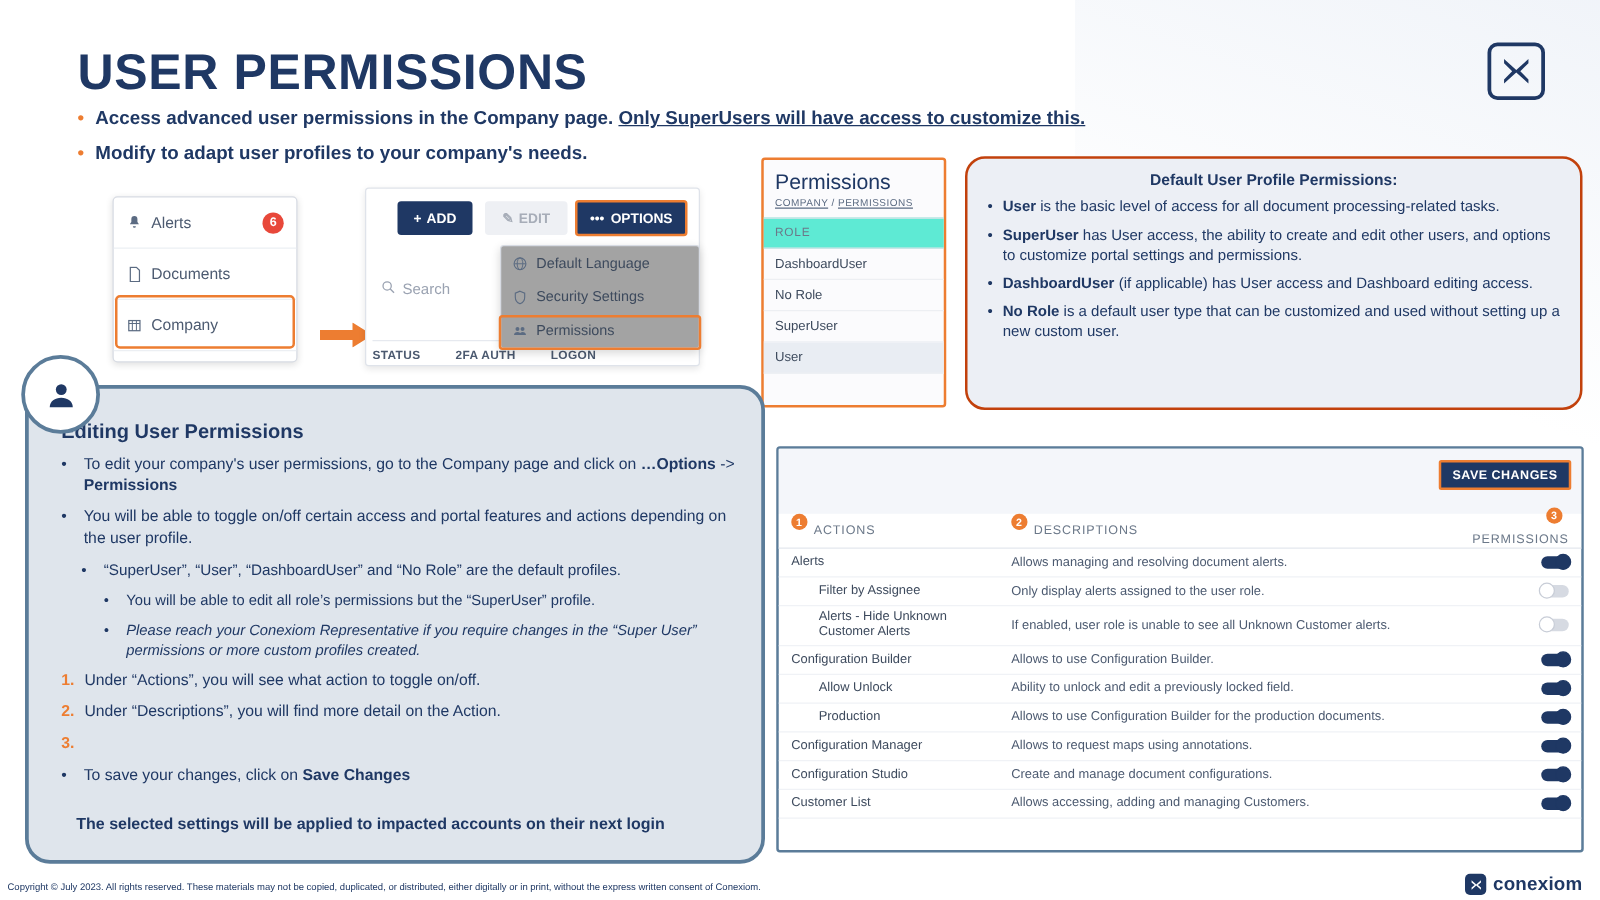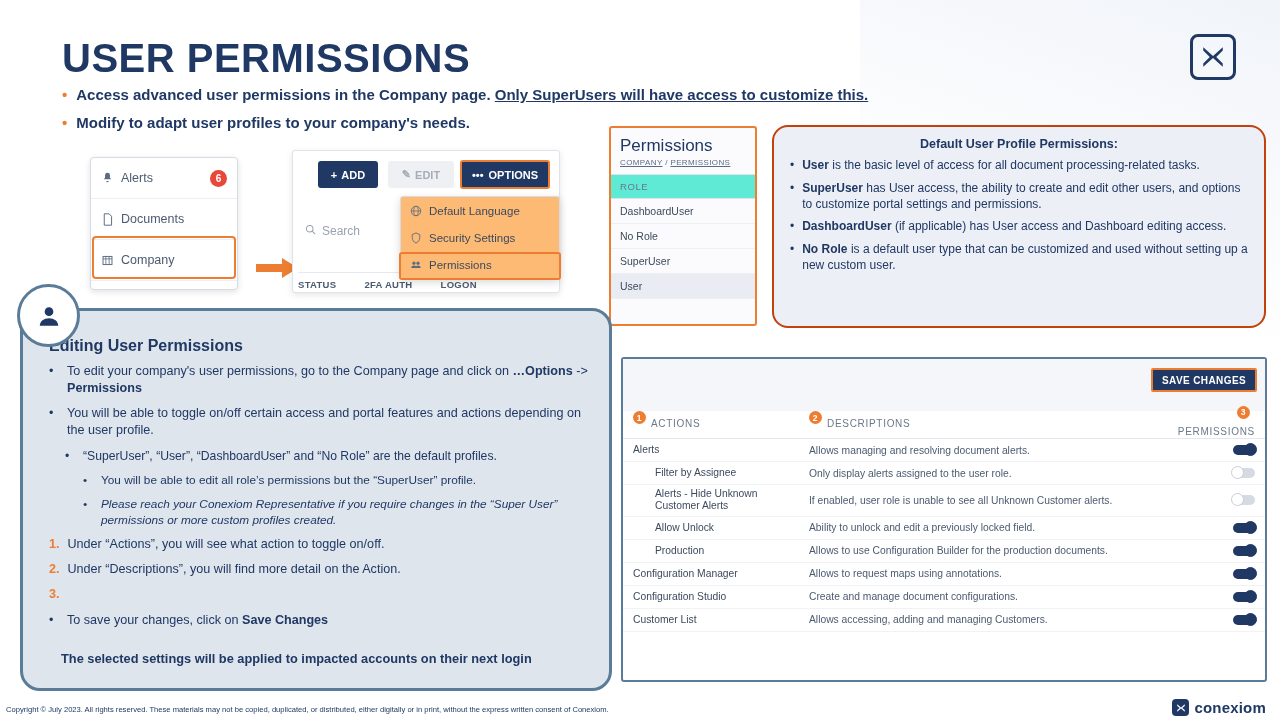--- a/index.html
+++ b/index.html
@@ -94,21 +94,21 @@
     position:absolute; left:305px; top:222px; width:120px; height:18px;
     font-size:12px; color:#9aa2b1; display:flex; align-items:center; gap:6px;
   }
   .status-row {
     position:absolute; left:298px; top:272px; width:256px;
     font-size:9.5px; color:#4c5a70; font-weight:700; letter-spacing:.3px;
     display:flex; gap:28px; border-top:1px solid #e6e9ef; padding-top:6px;
   }
   .dropdown {
     position:absolute; left:400px; top:196px; width:160px;
-    background:#fdba74; border:1px solid #d7dbe3; border-radius:3px;
+    background:#a3a3a3; border:1px solid #d7dbe3; border-radius:3px;
     box-shadow:0 3px 8px rgba(0,0,0,.16);
   }
   .dd-item {
     height:27px; display:flex; align-items:center; gap:7px; padding:0 9px;
     font-size:11.5px; color:#3d4a5d;
   }
   .dd-item .di { color:#5b6b82; display:flex; align-items:center; }
   .dd-item .di svg { width:12px; height:12px; }
   .dd-highlight {
     position:absolute; left:399px; top:252px; width:162px; height:28px;
@@ -465,20 +465,29 @@
         <div class="trow">
           <div class="c1 ind">Alerts - Hide Unknown Customer Alerts</div>
           <div class="c2">If enabled, user role is unable to see all Unknown Customer alerts.</div>
           <div class="c3">
             <div class="toggle off">
               <div class="knob"></div>
             </div>
           </div>
         </div>
         <div class="trow">
+          <div class="c1">Configuration Builder</div>
+          <div class="c2">Allows to use Configuration Builder.</div>
+          <div class="c3">
+            <div class="toggle on">
+              <div class="knob"></div>
+            </div>
+          </div>
+        </div>
+        <div class="trow">
           <div class="c1 ind">Allow Unlock</div>
           <div class="c2">Ability to unlock and edit a previously locked field.</div>
           <div class="c3">
             <div class="toggle on">
               <div class="knob"></div>
             </div>
           </div>
         </div>
         <div class="trow">
           <div class="c1 ind">Production</div>

